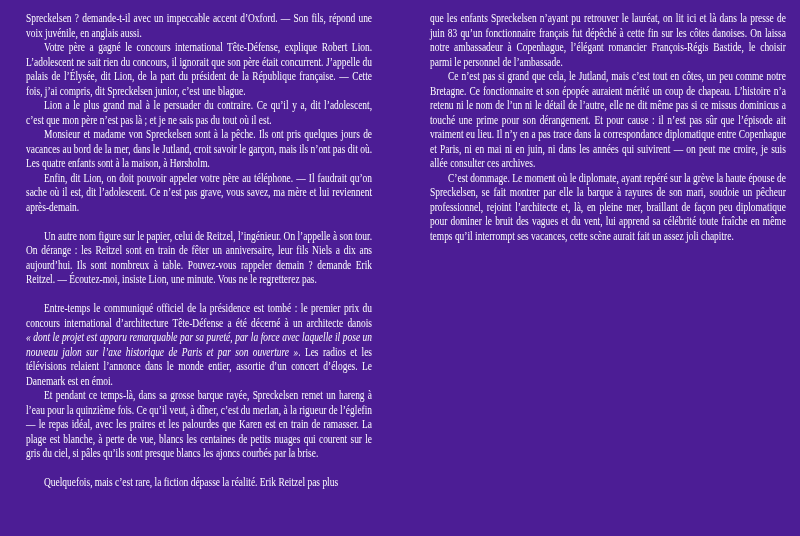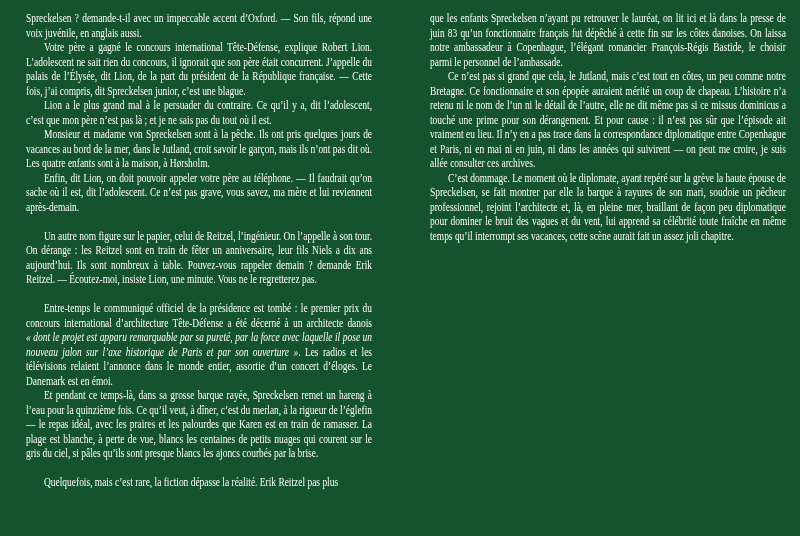--- a/index.html
+++ b/index.html
@@ -28,21 +28,21 @@
   .page-left  { left: 26px;  width: 422px; }
   .page-right { left: 430px; width: 434px; }
   p.para { margin: 0; padding: 0; }
   p.para.indent { text-indent: 22px; }
   p.para.gap { margin-top: 14.5px; }
   .it { font-style: italic; }
 </style>
 </head>
 <body>
 
-<div class="screen" style="background-color: #14532d; color: rgb(255, 255, 255);">
+<div class="screen" style="background-color: #4c1d95; color: rgb(255, 255, 255);">
   <div class="page page-left">
       <p class="para"><span>Spreckelsen&nbsp;? demande-t-il avec un impeccable accent d’Oxford. — Son fils, répond une voix juvénile, en anglais aussi.</span></p>
       <p class="para indent"><span>Votre père a gagné le concours international Tête-Défense, explique Robert Lion. L’adolescent ne sait rien du concours, il ignorait que son père était concurrent. J’appelle du palais de l’Élysée, dit Lion, de la part du président de la République française. — Cette fois, j’ai compris, dit Spreckelsen junior, c’est une blague.</span></p>
       <p class="para indent"><span>Lion a le plus grand mal à le persuader du contraire. Ce qu’il y a, dit l’adolescent, c’est que mon père n’est pas là&nbsp;; et je ne sais pas du tout où il est.</span></p>
       <p class="para indent"><span>Monsieur et madame von Spreckelsen sont à la pêche. Ils ont pris quelques jours de vacances au bord de la mer, dans le Jutland, croit savoir le garçon, mais ils n’ont pas dit où. Les quatre enfants sont à la maison, à Hørsholm.</span></p>
       <p class="para indent"><span>Enfin, dit Lion, on doit pouvoir appeler votre père au téléphone. — Il faudrait qu’on sache où il est, dit l’adolescent. Ce n’est pas grave, vous savez, ma mère et lui reviennent après-demain.</span></p>
       <p class="para indent gap"><span>Un autre nom figure sur le papier, celui de Reitzel, l’ingénieur. On l’appelle à son tour. On dérange&nbsp;: les Reitzel sont en train de fêter un anniversaire, leur fils Niels a dix ans aujourd’hui. Ils sont nombreux à table. Pouvez-vous rappeler demain&nbsp;? demande Erik Reitzel. — Écoutez-moi, insiste Lion, une minute. Vous ne le regretterez pas.</span></p>
       <p class="para indent gap"><span>Entre-temps le communiqué officiel de la présidence est tombé&nbsp;: le premier prix du concours international d’architecture Tête-Défense a été décerné à un architecte danois </span><span class="it">«&nbsp;dont le projet est apparu remarquable par sa pureté, par la force avec laquelle il pose un nouveau jalon sur l’axe historique de Paris et par son ouverture&nbsp;»</span><span>. Les radios et les télévisions relaient l’annonce dans le monde entier, assortie d’un concert d’éloges. Le Danemark est en émoi.</span></p>
       <p class="para indent"><span>Et pendant ce temps-là, dans sa grosse barque rayée, Spreckelsen remet un hareng à l’eau pour la quinzième fois. Ce qu’il veut, à dîner, c’est du merlan, à la rigueur de l’églefin — le repas idéal, avec les praires et les palourdes que Karen est en train de ramasser. La plage est blanche, à perte de vue, blancs les centaines de petits nuages qui courent sur le gris du ciel, si pâles qu’ils sont presque blancs les ajoncs courbés par la brise.</span></p>
       <p class="para indent gap"><span>Quelquefois, mais c’est rare, la fiction dépasse la réalité. Erik Reitzel pas plus</span></p>

